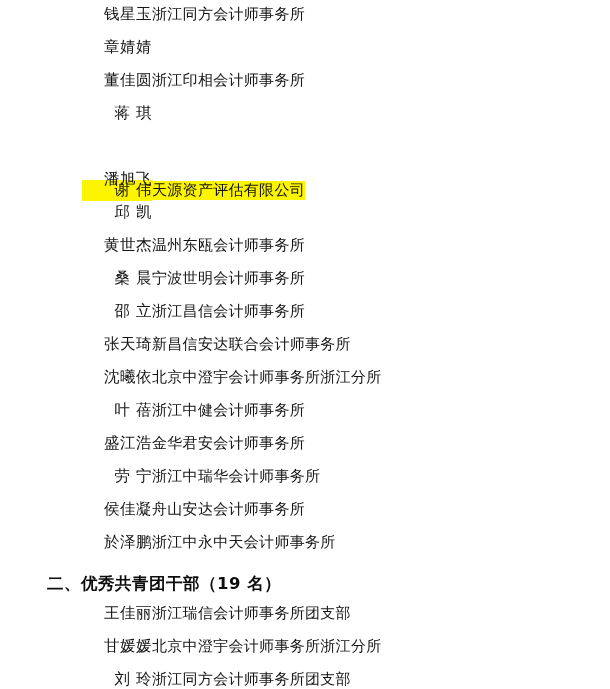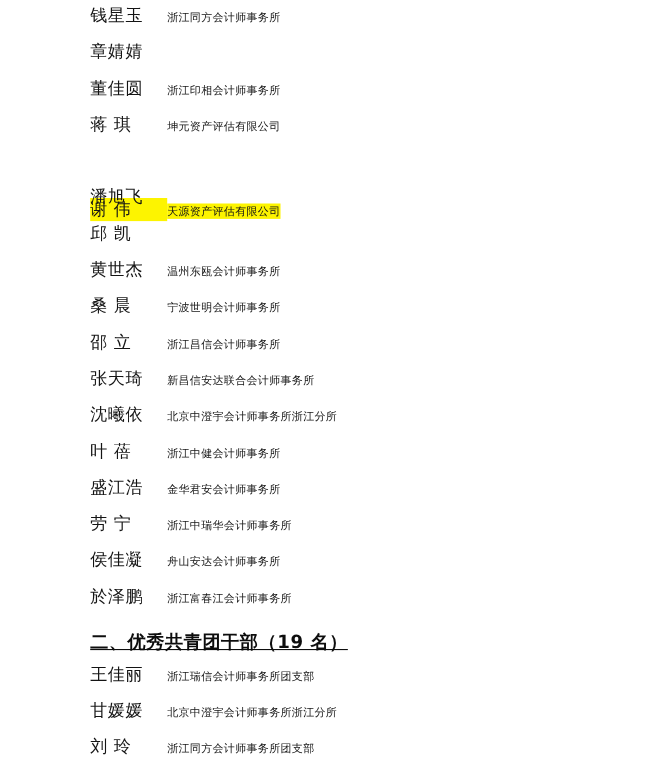--- a/index.html
+++ b/index.html
@@ -14,61 +14,61 @@
     color: #111111;
     overflow: hidden;
     position: relative;
   }
   .page {
     position: relative;
     width: 610px;
     height: 689px;
     padding: 0;
     box-sizing: border-box;
+    text-align: right;
   }
   .entry {
     display: flex;
     align-items: baseline;
     height: 33px;
     padding-left: 82px;
     box-sizing: border-box;
   }
   .entry .name {
     width: 70px;
     flex: 0 0 70px;
     font-size: 15.5px;
     letter-spacing: 0.5px;
     color: #141414;
     white-space: nowrap;
   }
   .entry .org {
-    font-size: 10px;
+    font-size: 15px;
     letter-spacing: 0.3px;
     color: #141414;
     white-space: nowrap;
   }
   .entry.highlight .name,
   .entry.highlight .org {
     background: #fdf400;
     margin-top: 44px;
   }
   .entry.highlight .name {
     display: inline-block;
   }
   .section-heading {
     height: 38px;
-    padding-left: 82px;
+    padding-left: 47px;
     display: flex;
     align-items: center;
     font-size: 16.5px;
     font-weight: bold;
     letter-spacing: 0.5px;
     color: #0d0d0d;
     box-sizing: border-box;
-    text-decoration: underline;
   }
   .spacer-top {
     height: 4px;
   }
 </style>
 </head>
 <body>
 
 <div class="page">
   <div class="spacer-top"></div>
@@ -80,21 +80,20 @@
     </div>
     <div class="entry">
       <span class="name">章婧婧</span>
     </div>
     <div class="entry">
       <span class="name">董佳圆</span>
       <span class="org">浙江印相会计师事务所</span>
     </div>
     <div class="entry">
       <span class="name">蒋  琪</span>
-      <span class="org">坤元资产评估有限公司</span>
     </div>
     <div class="entry highlight">
       <span class="name">谢  伟</span>
       <span class="org">天源资产评估有限公司</span>
     </div>
     <div class="entry">
       <span class="name">潘旭飞</span>
     </div>
     <div class="entry">
       <span class="name">邱  凯</span>
@@ -130,21 +129,21 @@
     <div class="entry">
       <span class="name">劳  宁</span>
       <span class="org">浙江中瑞华会计师事务所</span>
     </div>
     <div class="entry">
       <span class="name">侯佳凝</span>
       <span class="org">舟山安达会计师事务所</span>
     </div>
     <div class="entry">
       <span class="name">於泽鹏</span>
-      <span class="org">浙江富春江会计师事务所</span>
+      <span class="org">浙江中永中天会计师事务所</span>
     </div>
   </div>
 
   <div class="section-heading">二、优秀共青团干部（19 名）</div>
 
   <div>
     <div class="entry">
       <span class="name">王佳丽</span>
       <span class="org">浙江瑞信会计师事务所团支部</span>
     </div>

